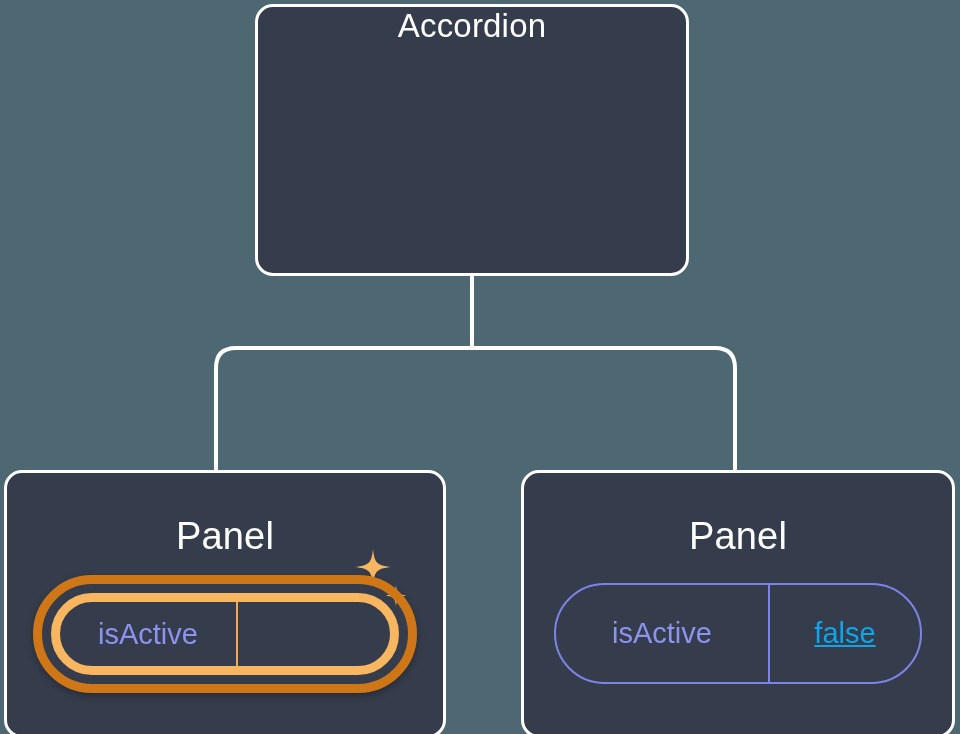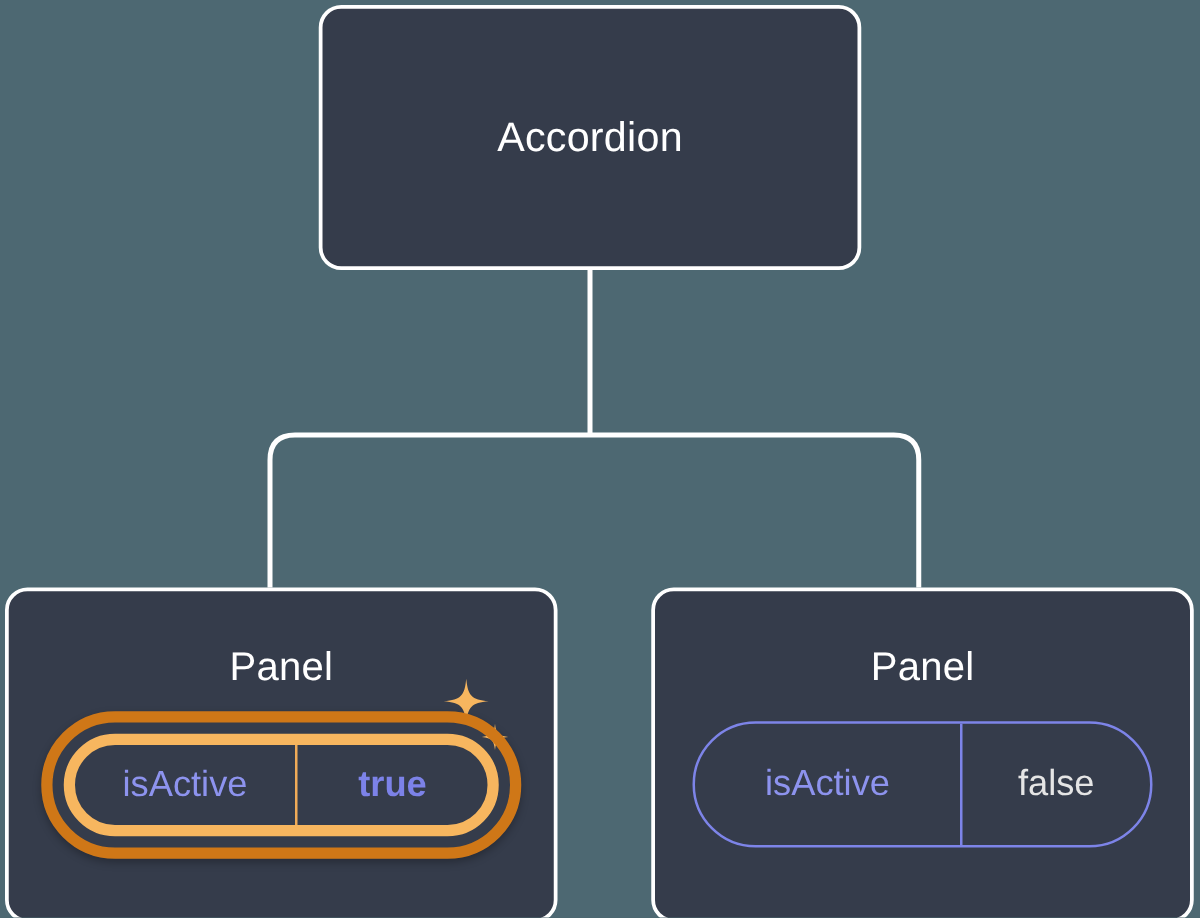--- a/index.html
+++ b/index.html
@@ -38,23 +38,23 @@
     background: #353c4b;
     border: 3px solid #ffffff;
     border-radius: 18px;
     box-sizing: border-box;
   }
 
   .node-root {
     left: 255px;
     top: 4px;
     width: 434px;
-    height: 212px;
-    display: flex;
-    align-items: center;
+    height: 272px;
+    display: flex;
+    align-items: flex-start;
     justify-content: center;
   }
   .node-root .node-title {
     font-size: 33px;
     color: #ffffff;
     letter-spacing: 0.2px;
   }
 
   .node-panel {
     top: 470px;
@@ -62,21 +62,21 @@
     display: flex;
     flex-direction: column;
     align-items: center;
     padding-top: 44px;
     box-sizing: border-box;
   }
   .node-panel-left  { left: 4px;   width: 442px; }
   .node-panel-right { left: 521px; width: 434px; }
 
   .node-panel .node-title {
-    font-size: 32px;
+    font-size: 38px;
     color: #ffffff;
     letter-spacing: 0.2px;
     line-height: 1;
   }
 
   
   .pill {
     display: flex;
     align-items: stretch;
     box-sizing: border-box;
@@ -102,21 +102,22 @@
     border: 2px solid #7d84e8;
     border-radius: 52px;
   }
   .pill-plain .pill-key {
     width: 214px;
     color: #8d93ee;
     border-right: 2px solid #7d84e8;
   }
   .pill-plain .pill-val {
     flex: 1;
-    color: #e5e5e5;
+    color: #0ea5e9;
+    text-decoration: underline;
   }
 
   
   .pill-wrap {
     position: relative;
     margin-top: 20px;
     width: 384px;
     height: 118px;
   }
   .pill-highlight {
@@ -186,21 +187,20 @@
     <div class="pill-wrap">
 
       <svg class="sparkles" viewBox="0 0 62 72" width="62" height="72">
         <path d="M 24 4 C 25.5 18 28 20.5 42 22 C 28 23.5 25.5 26 24 40 C 22.5 26 20 23.5 6 22 C 20 20.5 22.5 18 24 4 Z" fill="#f7b65f"></path>
         <path d="M 47 40 C 48 48 49.5 49.5 57.5 50.5 C 49.5 51.5 48 53 47 61 C 46 53 44.5 51.5 36.5 50.5 C 44.5 49.5 46 48 47 40 Z" fill="#f7b65f"></path>
       </svg>
 
       <div class="pill pill-highlight">
         <div class="pill-highlight-inner">
           <div class="pill-cell pill-key">isActive</div>
-          <div class="pill-cell pill-val">true</div>
         </div>
       </div>
     </div>
   </div>
 
   <div class="node node-panel node-panel-right">
     <span class="node-title">Panel</span>
 
     <div class="pill pill-plain">
       <div class="pill-cell pill-key">isActive</div>

